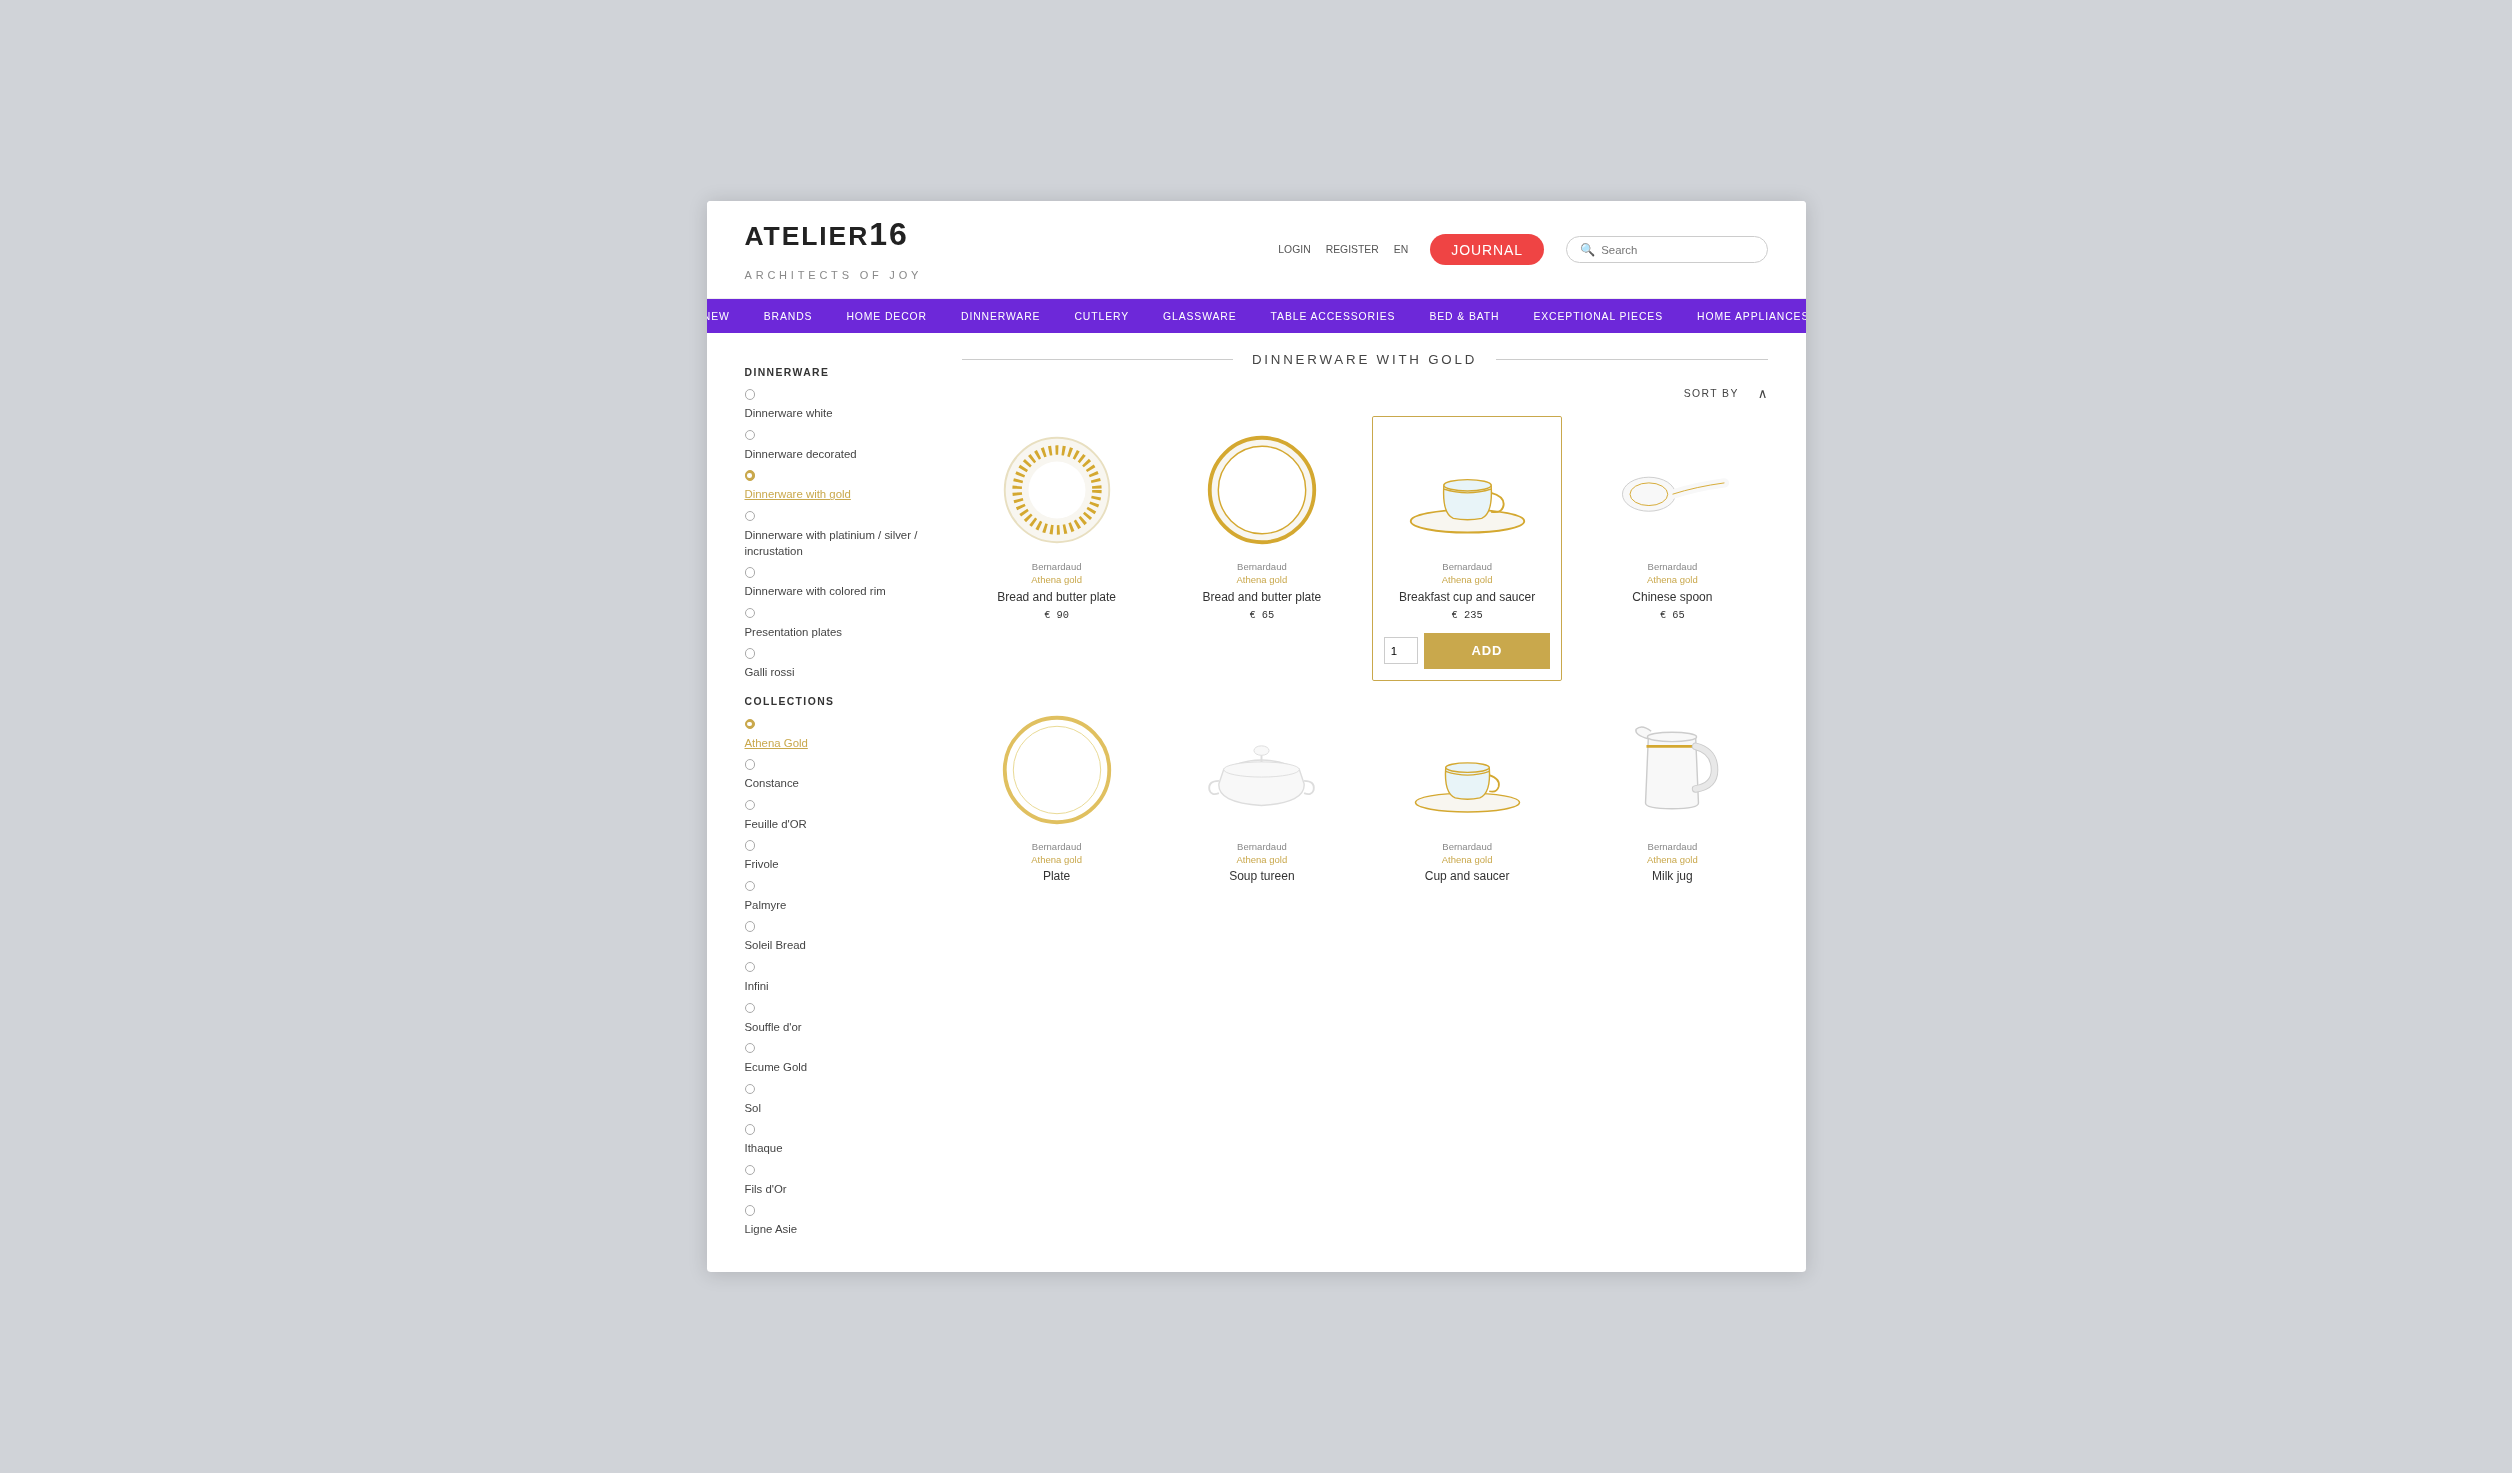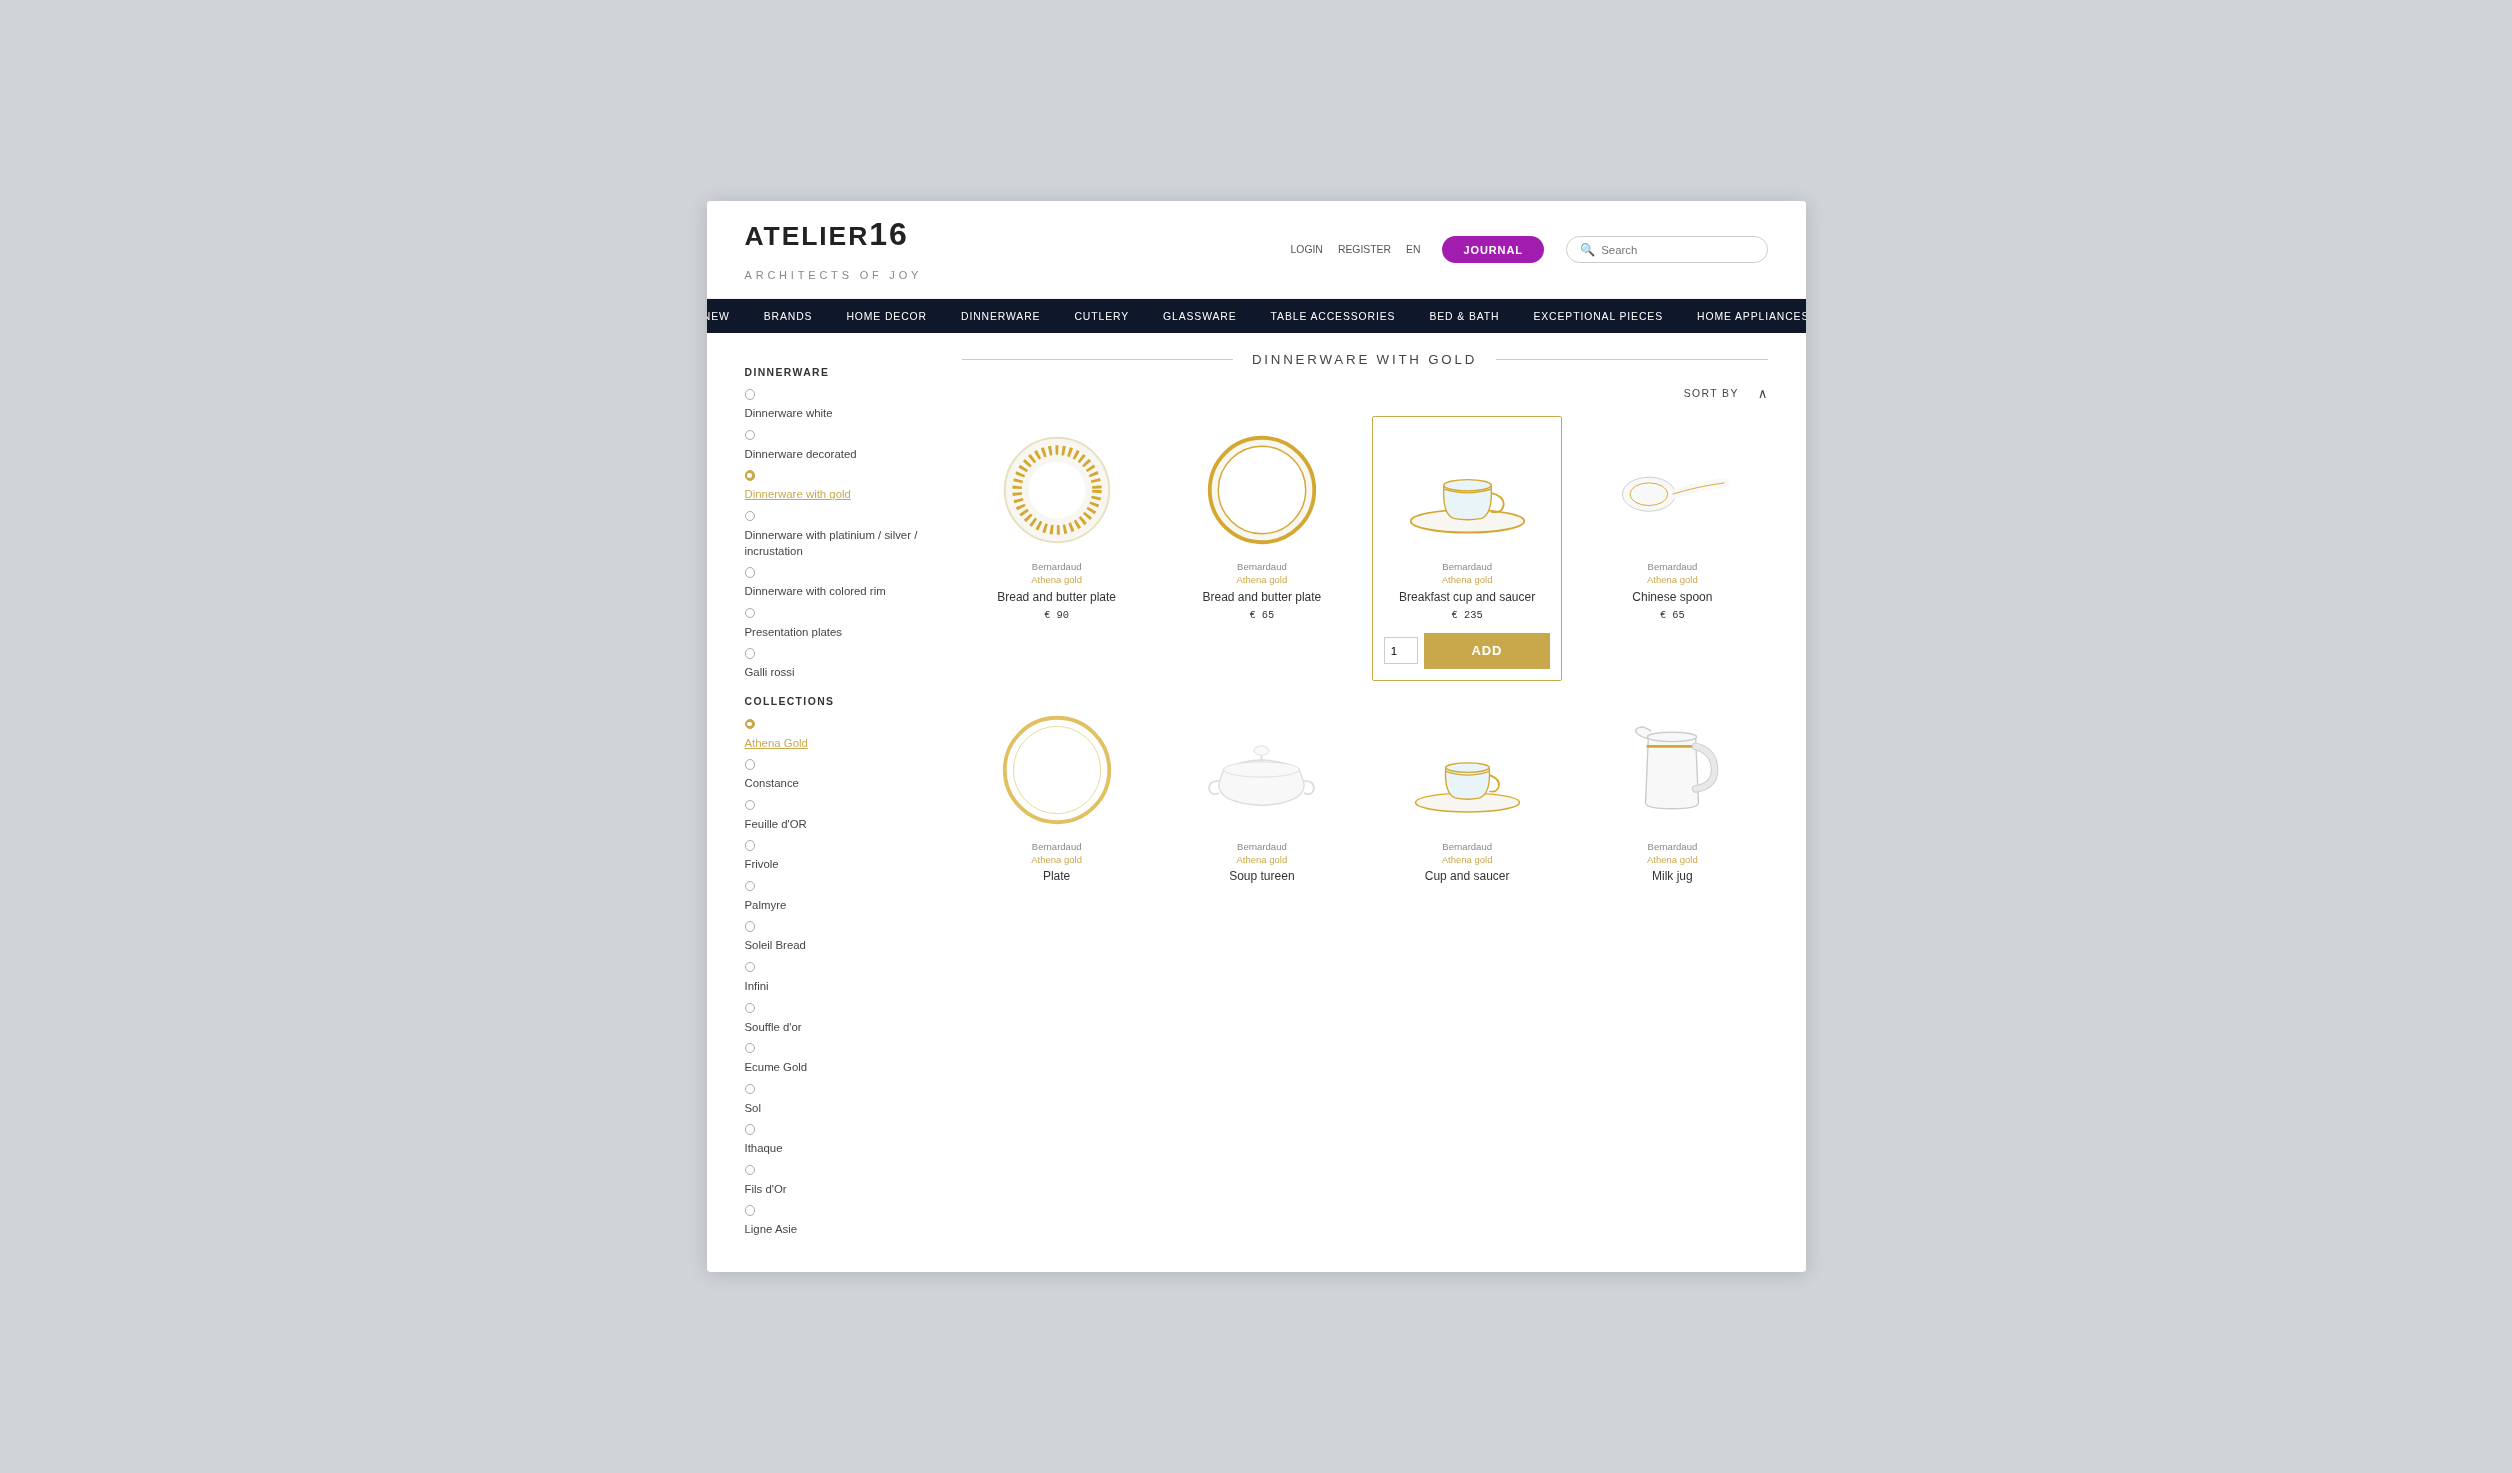--- a/index.html
+++ b/index.html
@@ -49,50 +49,50 @@
       gap: 22px;
     }
     .header-links {
       display: flex;
       gap: 15px;
       font-size: 10.4px;
       color: #555;
     }
     .header-links span { cursor: pointer; }
     .journal-btn {
-      background: #a21caf;
+      background: #ef4444;
       color: #fff;
       border: none;
       border-radius: 19px;
       padding: 7.6px 21px;
-      font-size: 11px;
+      font-size: 14px;
       letter-spacing: 0.9px;
       cursor: pointer;
-      font-weight: 700;
+      font-weight: 400;
     }
     .search-box {
       display: flex;
       align-items: center;
       border: 0.9px solid #ccc;
       border-radius: 19px;
       padding: 5.7px 13.3px;
       gap: 5.7px;
       background: #fff;
     }
     .search-box input {
       border: none;
       outline: none;
       font-size: 11.4px;
       width: 152px;
       color: #555;
     }
     .search-icon-svg { color: #999; font-size: 12.3px; }
     
     .nav-bar {
-      background: #0f172a;
+      background: #6d28d9;
       display: flex;
       align-items: center;
       justify-content: center;
       gap: 0;
       padding: 0;
       text-align: right;
     }
     .nav-item {
       color: #fff;
       font-size: 10.4px;

